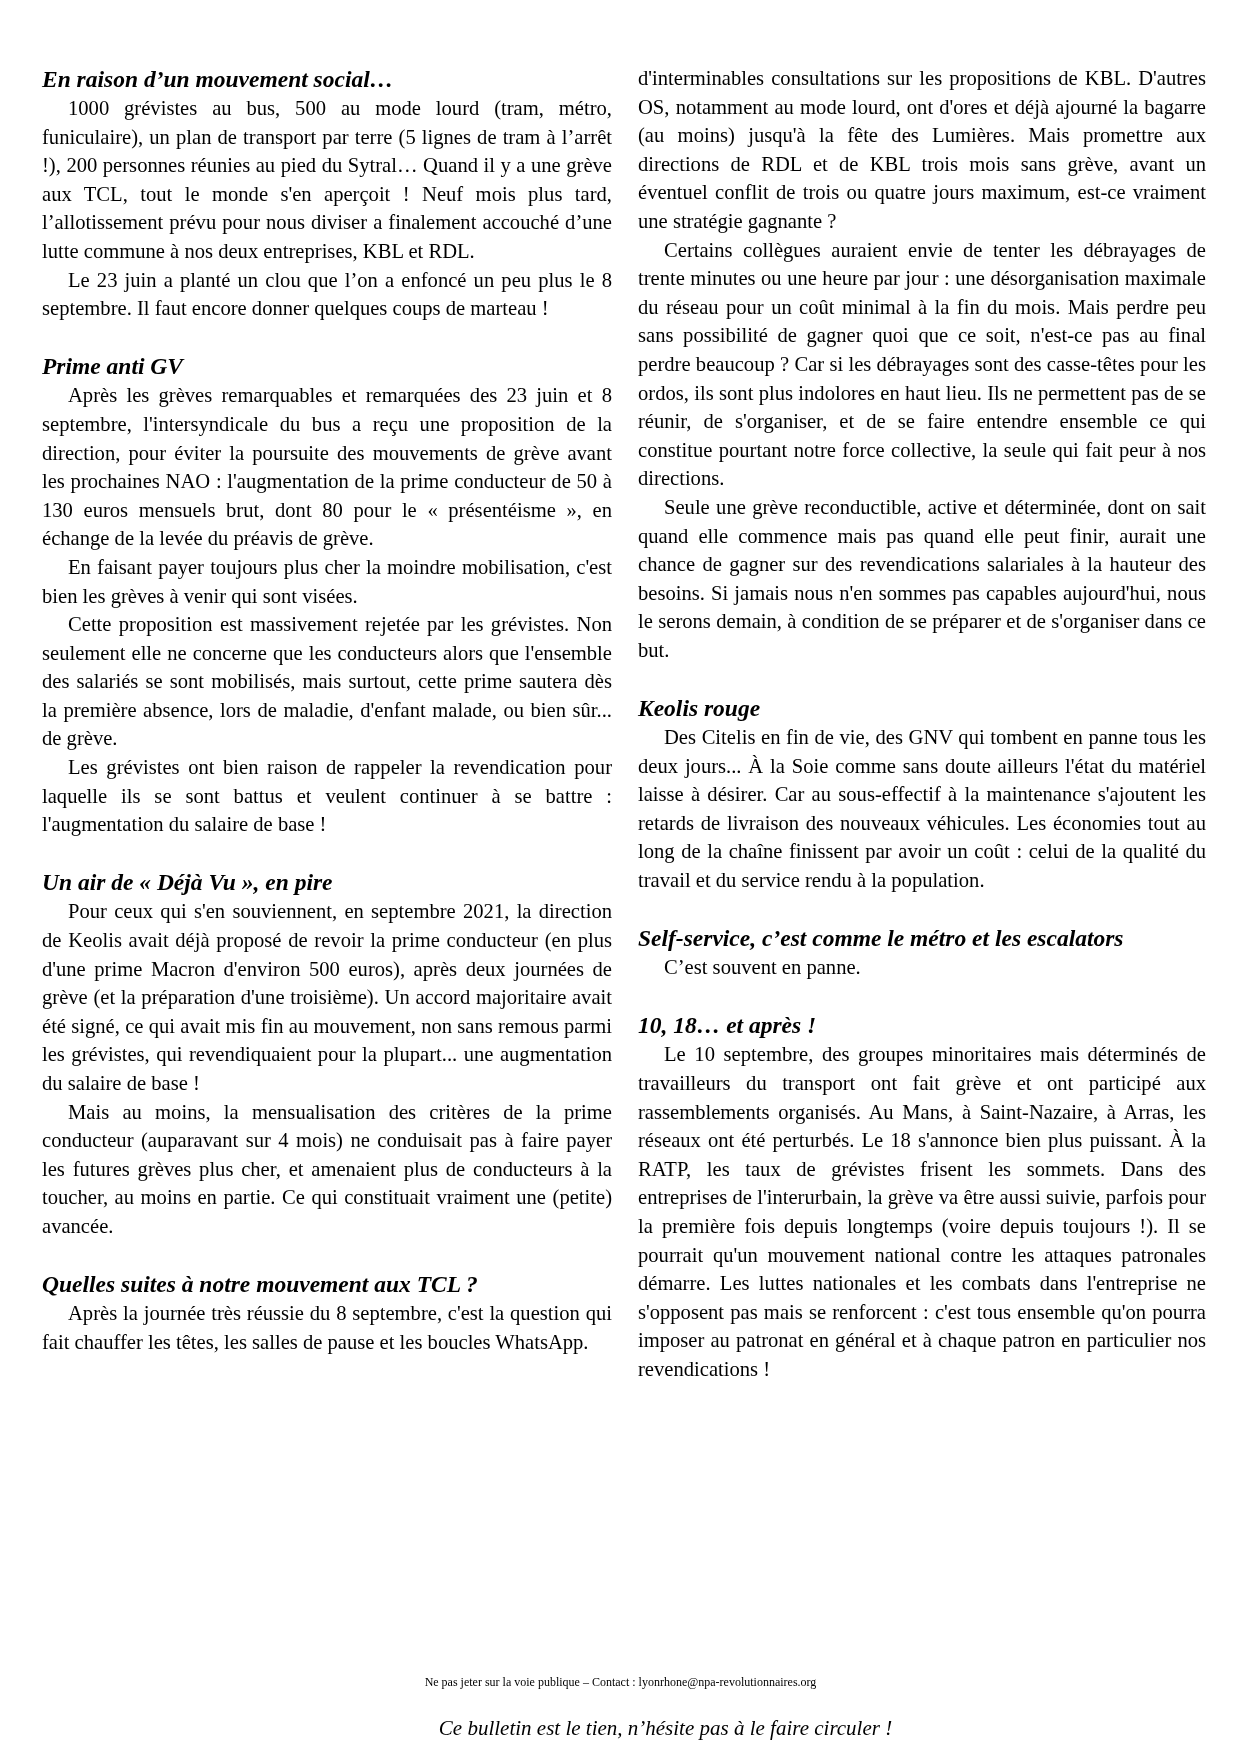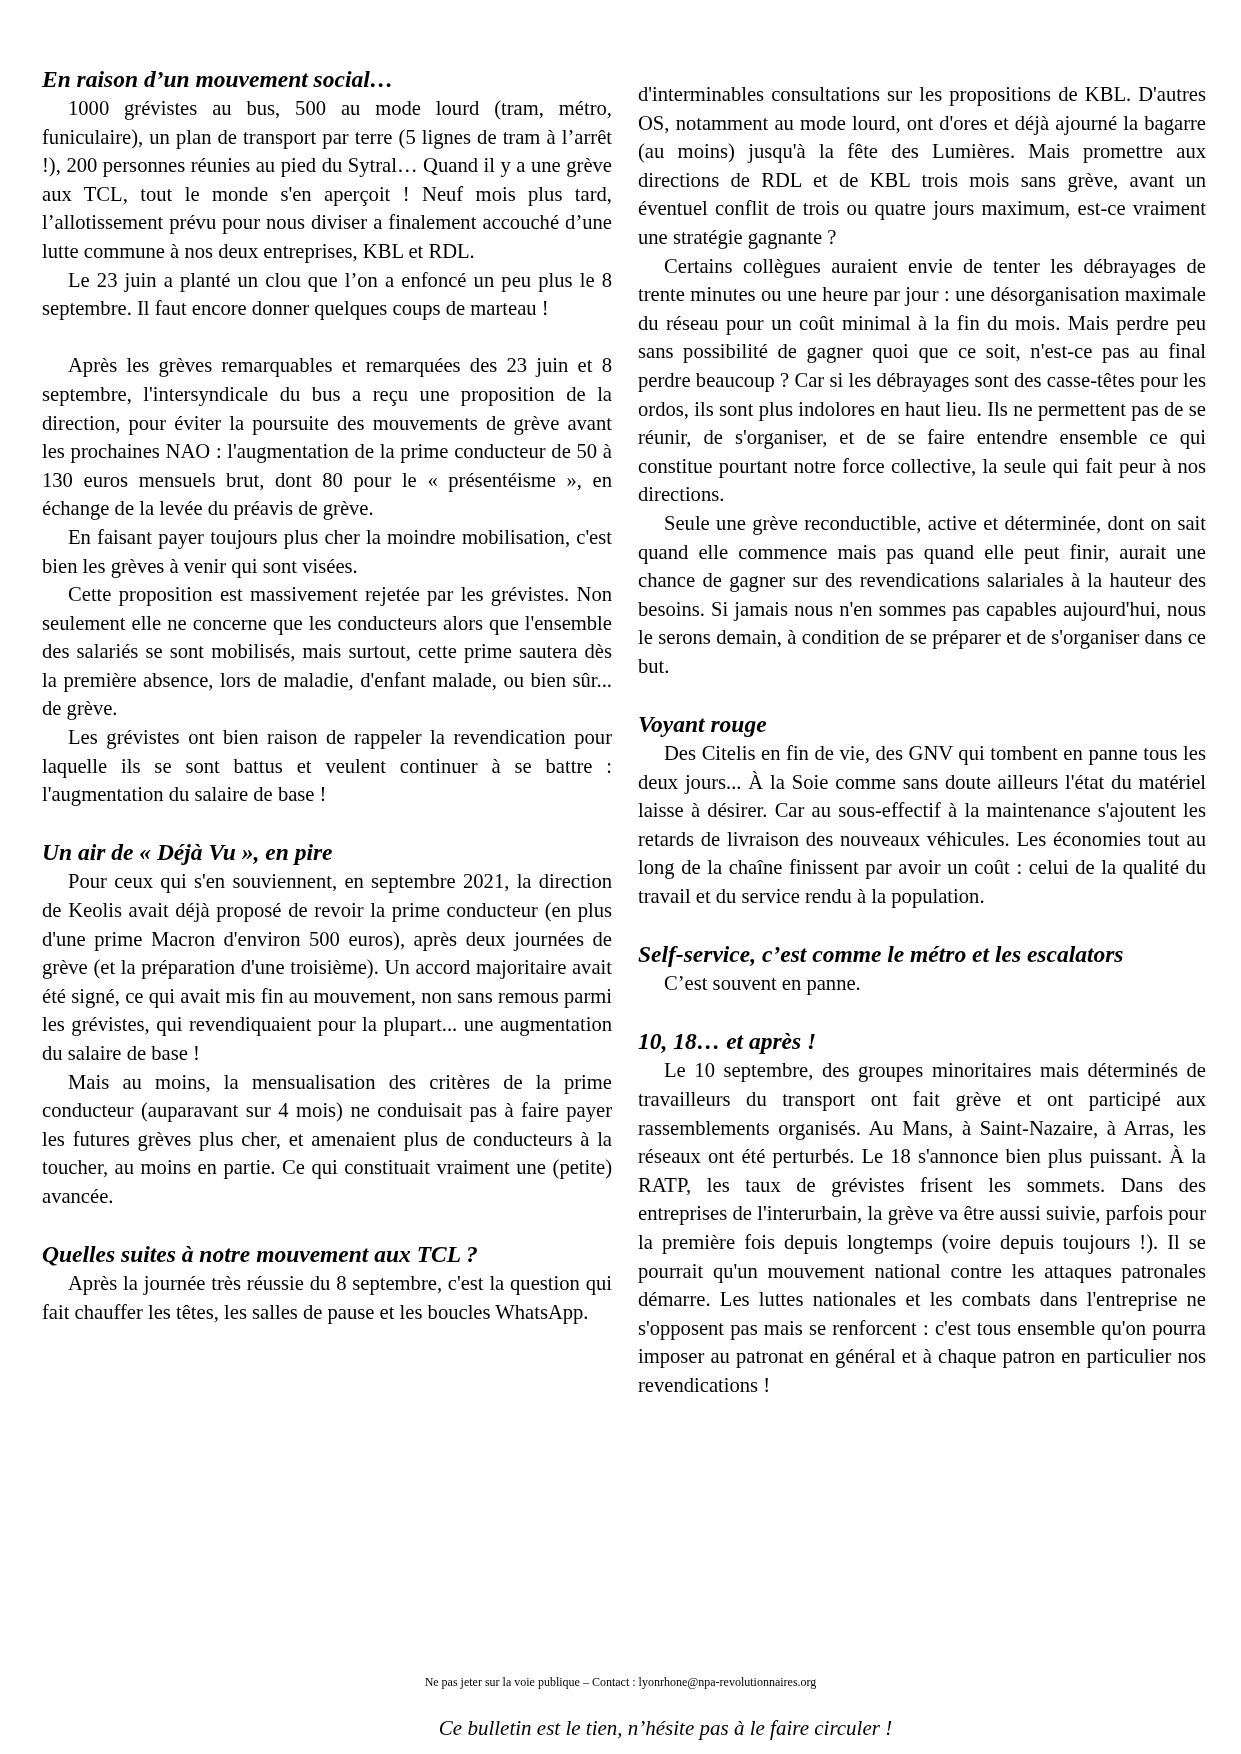--- a/index.html
+++ b/index.html
@@ -9,21 +9,21 @@
     color: #000;
   }
   .col {
     position: absolute; top: 64px;
     font-size: 20.6px; line-height: 28.6px;
     text-align: justify;
   }
   .col.left { left: 42px; width: 570px; }
   .col.right { left: 638px; width: 568px; }
   .section { margin: 0 0 28.6px 0; }
-  .section.cont { margin-top: 16px; }
+  .section.cont { margin-top: 0; }
   h2 {
     margin: 0; font-size: 23.5px; line-height: 30px;
     font-style: italic; font-weight: bold;
   }
   p { margin: 0; text-indent: 26px; }
   p.noindent { text-indent: 0; }
   h2.justify { text-align: justify; text-align-last: left; }
   .footer {
     position: absolute; left: 0; width: 1241px; text-align: center;
   }
@@ -33,20 +33,21 @@
 </head>
 <body>
 
 <div class="col left">
   <div class="section">
     <h2>En raison d’un mouvement social…</h2>
     <p>1000 grévistes au bus, 500 au mode lourd (tram, métro, funiculaire), un plan de transport par terre (5 lignes de tram à l’arrêt !), 200 personnes réunies au pied du Sytral… Quand il y a une grève aux TCL, tout le monde s'en aperçoit ! Neuf mois plus tard, l’allotissement prévu pour nous diviser a finalement accouché d’une lutte commune à nos deux entreprises, KBL et RDL.</p>
     <p>Le 23 juin a planté un clou que l’on a enfoncé un peu plus le 8 septembre. Il faut encore donner quelques coups de marteau !</p>
   </div>
   <div class="section">
+    <h2>Prime anti GV</h2>
     <p>Après les grèves remarquables et remarquées des 23 juin et 8 septembre, l'intersyndicale du bus a reçu une proposition de la direction, pour éviter la poursuite des mouvements de grève avant les prochaines NAO : l'aug­mentation de la prime conducteur de 50 à 130 euros men­suels brut, dont 80 pour le « présentéisme », en échange de la levée du préavis de grève.</p>
     <p>En faisant payer toujours plus cher la moindre mobili­sation, c'est bien les grèves à venir qui sont visées.</p>
     <p>Cette proposition est massivement rejetée par les gré­vistes. Non seulement elle ne concerne que les conduc­teurs alors que l'ensemble des salariés se sont mobilisés, mais surtout, cette prime sautera dès la première absence, lors de maladie, d'enfant malade, ou bien sûr... de grève.</p>
     <p>Les grévistes ont bien raison de rappeler la revendica­tion pour laquelle ils se sont battus et veulent continuer à se battre : l'augmentation du salaire de base !</p>
   </div>
   <div class="section">
     <h2>Un air de « Déjà Vu », en pire</h2>
     <p>Pour ceux qui s'en souviennent, en septembre 2021, la direction de Keolis avait déjà proposé de revoir la prime conducteur (en plus d'une prime Macron d'environ 500 euros), après deux journées de grève (et la préparation d'une troisième). Un accord majoritaire avait été signé, ce qui avait mis fin au mouvement, non sans remous parmi les grévistes, qui revendiquaient pour la plupart... une augmentation du salaire de base !</p>
     <p>Mais au moins, la mensualisation des critères de la prime conducteur (auparavant sur 4 mois) ne conduisait pas à faire payer les futures grèves plus cher, et amenaient plus de conducteurs à la toucher, au moins en partie. Ce qui constituait vraiment une (petite) avancée.</p>
   </div>
@@ -56,21 +57,21 @@
   </div>
 </div>
 
 <div class="col right">
   <div class="section cont">
     <p class="noindent">d'interminables consultations sur les propositions de KBL. D'autres OS, notamment au mode lourd, ont d'ores et déjà ajourné la bagarre (au moins) jusqu'à la fête des Lumières. Mais promettre aux directions de RDL et de KBL trois mois sans grève, avant un éventuel conflit de trois ou quatre jours maximum, est-ce vraiment une stratégie gagnante ?</p>
     <p>Certains collègues auraient envie de tenter les débrayages de trente minutes ou une heure par jour : une désorganisation maximale du réseau pour un coût minimal à la fin du mois. Mais perdre peu sans possibilité de gagner quoi que ce soit, n'est-ce pas au final perdre beaucoup ? Car si les débrayages sont des casse-têtes pour les ordos, ils sont plus indolores en haut lieu. Ils ne permettent pas de se réunir, de s'organiser, et de se faire entendre ensemble ce qui constitue pourtant notre force collective, la seule qui fait peur à nos directions.</p>
     <p>Seule une grève reconductible, active et déterminée, dont on sait quand elle commence mais pas quand elle peut finir, aurait une chance de gagner sur des revendications salariales à la hauteur des besoins. Si jamais nous n'en sommes pas capables aujourd'hui, nous le serons demain, à condition de se préparer et de s'organiser dans ce but.</p>
   </div>
   <div class="section">
-    <h2>Voyant rouge</h2>
+    <h2>Keolis rouge</h2>
     <p>Des Citelis en fin de vie, des GNV qui tombent en panne tous les deux jours... À la Soie comme sans doute ailleurs l'état du matériel laisse à désirer. Car au sous-effectif à la maintenance s'ajoutent les retards de livraison des nouveaux véhicules. Les économies tout au long de la chaîne finissent par avoir un coût : celui de la qualité du travail et du service rendu à la population.</p>
   </div>
   <div class="section">
     <h2 class="justify">Self-service, c’est comme le métro et les escalators</h2>
     <p>C’est souvent en panne.</p>
   </div>
   <div class="section">
     <h2>10, 18… et après !</h2>
     <p>Le 10 septembre, des groupes minoritaires mais déterminés de travailleurs du transport ont fait grève et ont participé aux rassemblements organisés. Au Mans, à Saint-Nazaire, à Arras, les réseaux ont été perturbés. Le 18 s'annonce bien plus puissant. À la RATP, les taux de grévistes frisent les sommets. Dans des entreprises de l'interurbain, la grève va être aussi suivie, parfois pour la première fois depuis longtemps (voire depuis toujours !). Il se pourrait qu'un mouvement national contre les attaques patronales démarre. Les luttes nationales et les combats dans l'entreprise ne s'opposent pas mais se renforcent : c'est tous ensemble qu'on pourra imposer au patronat en général et à chaque patron en particulier nos revendications !</p>
   </div>

